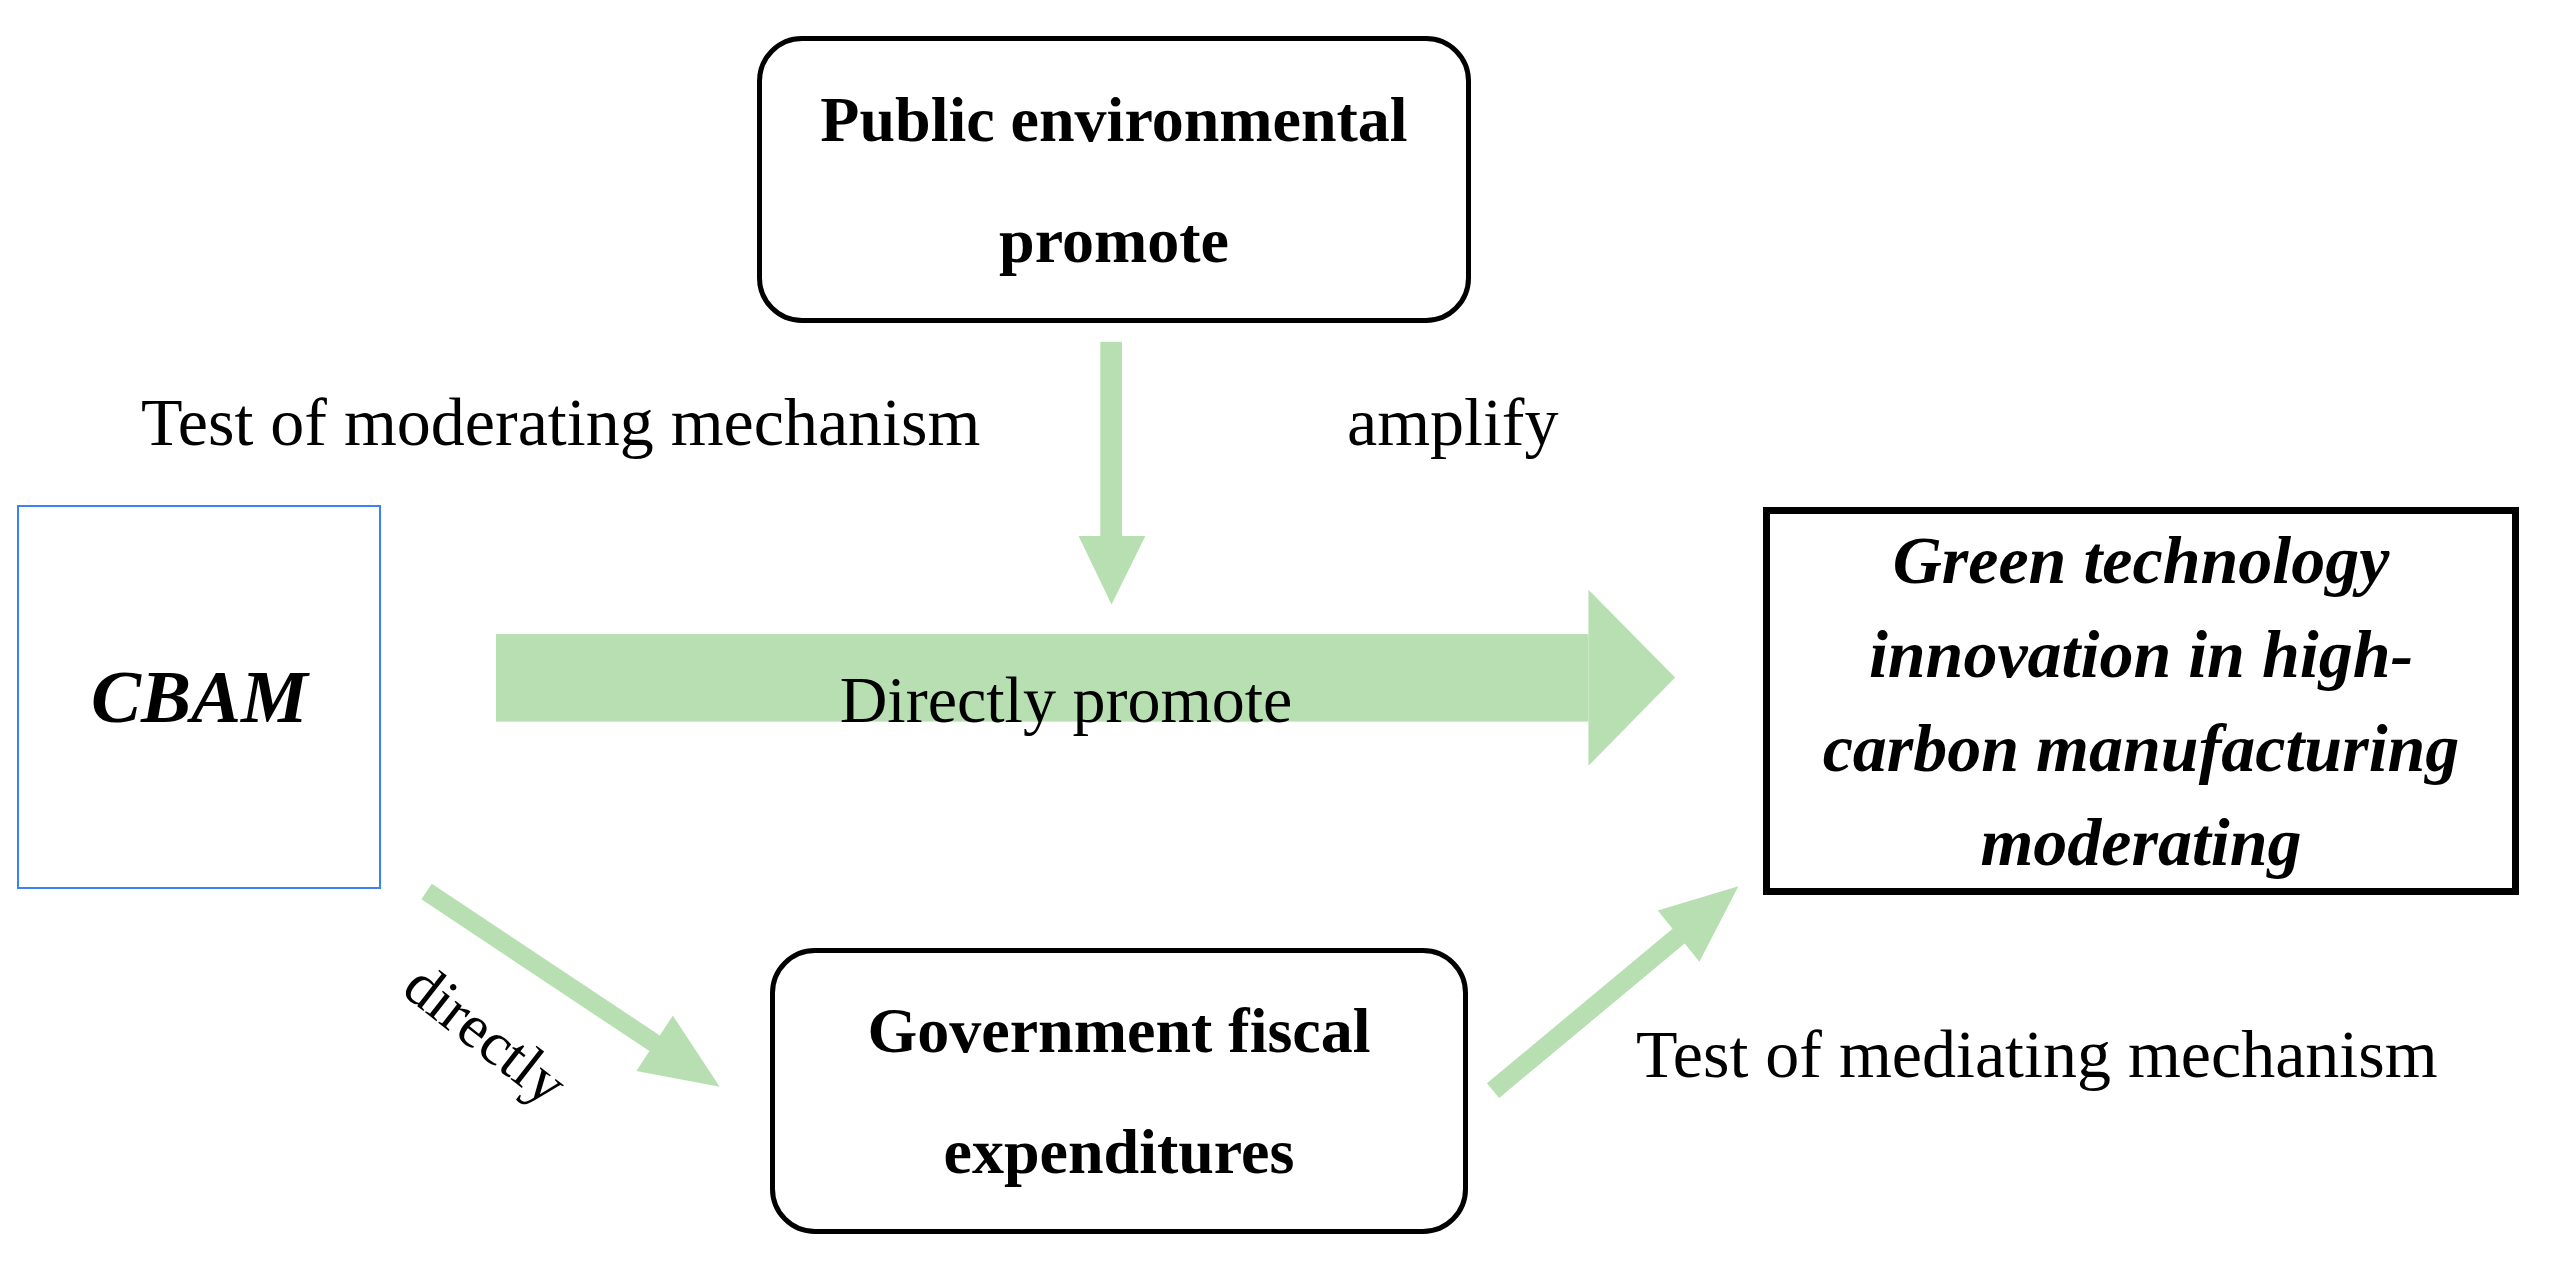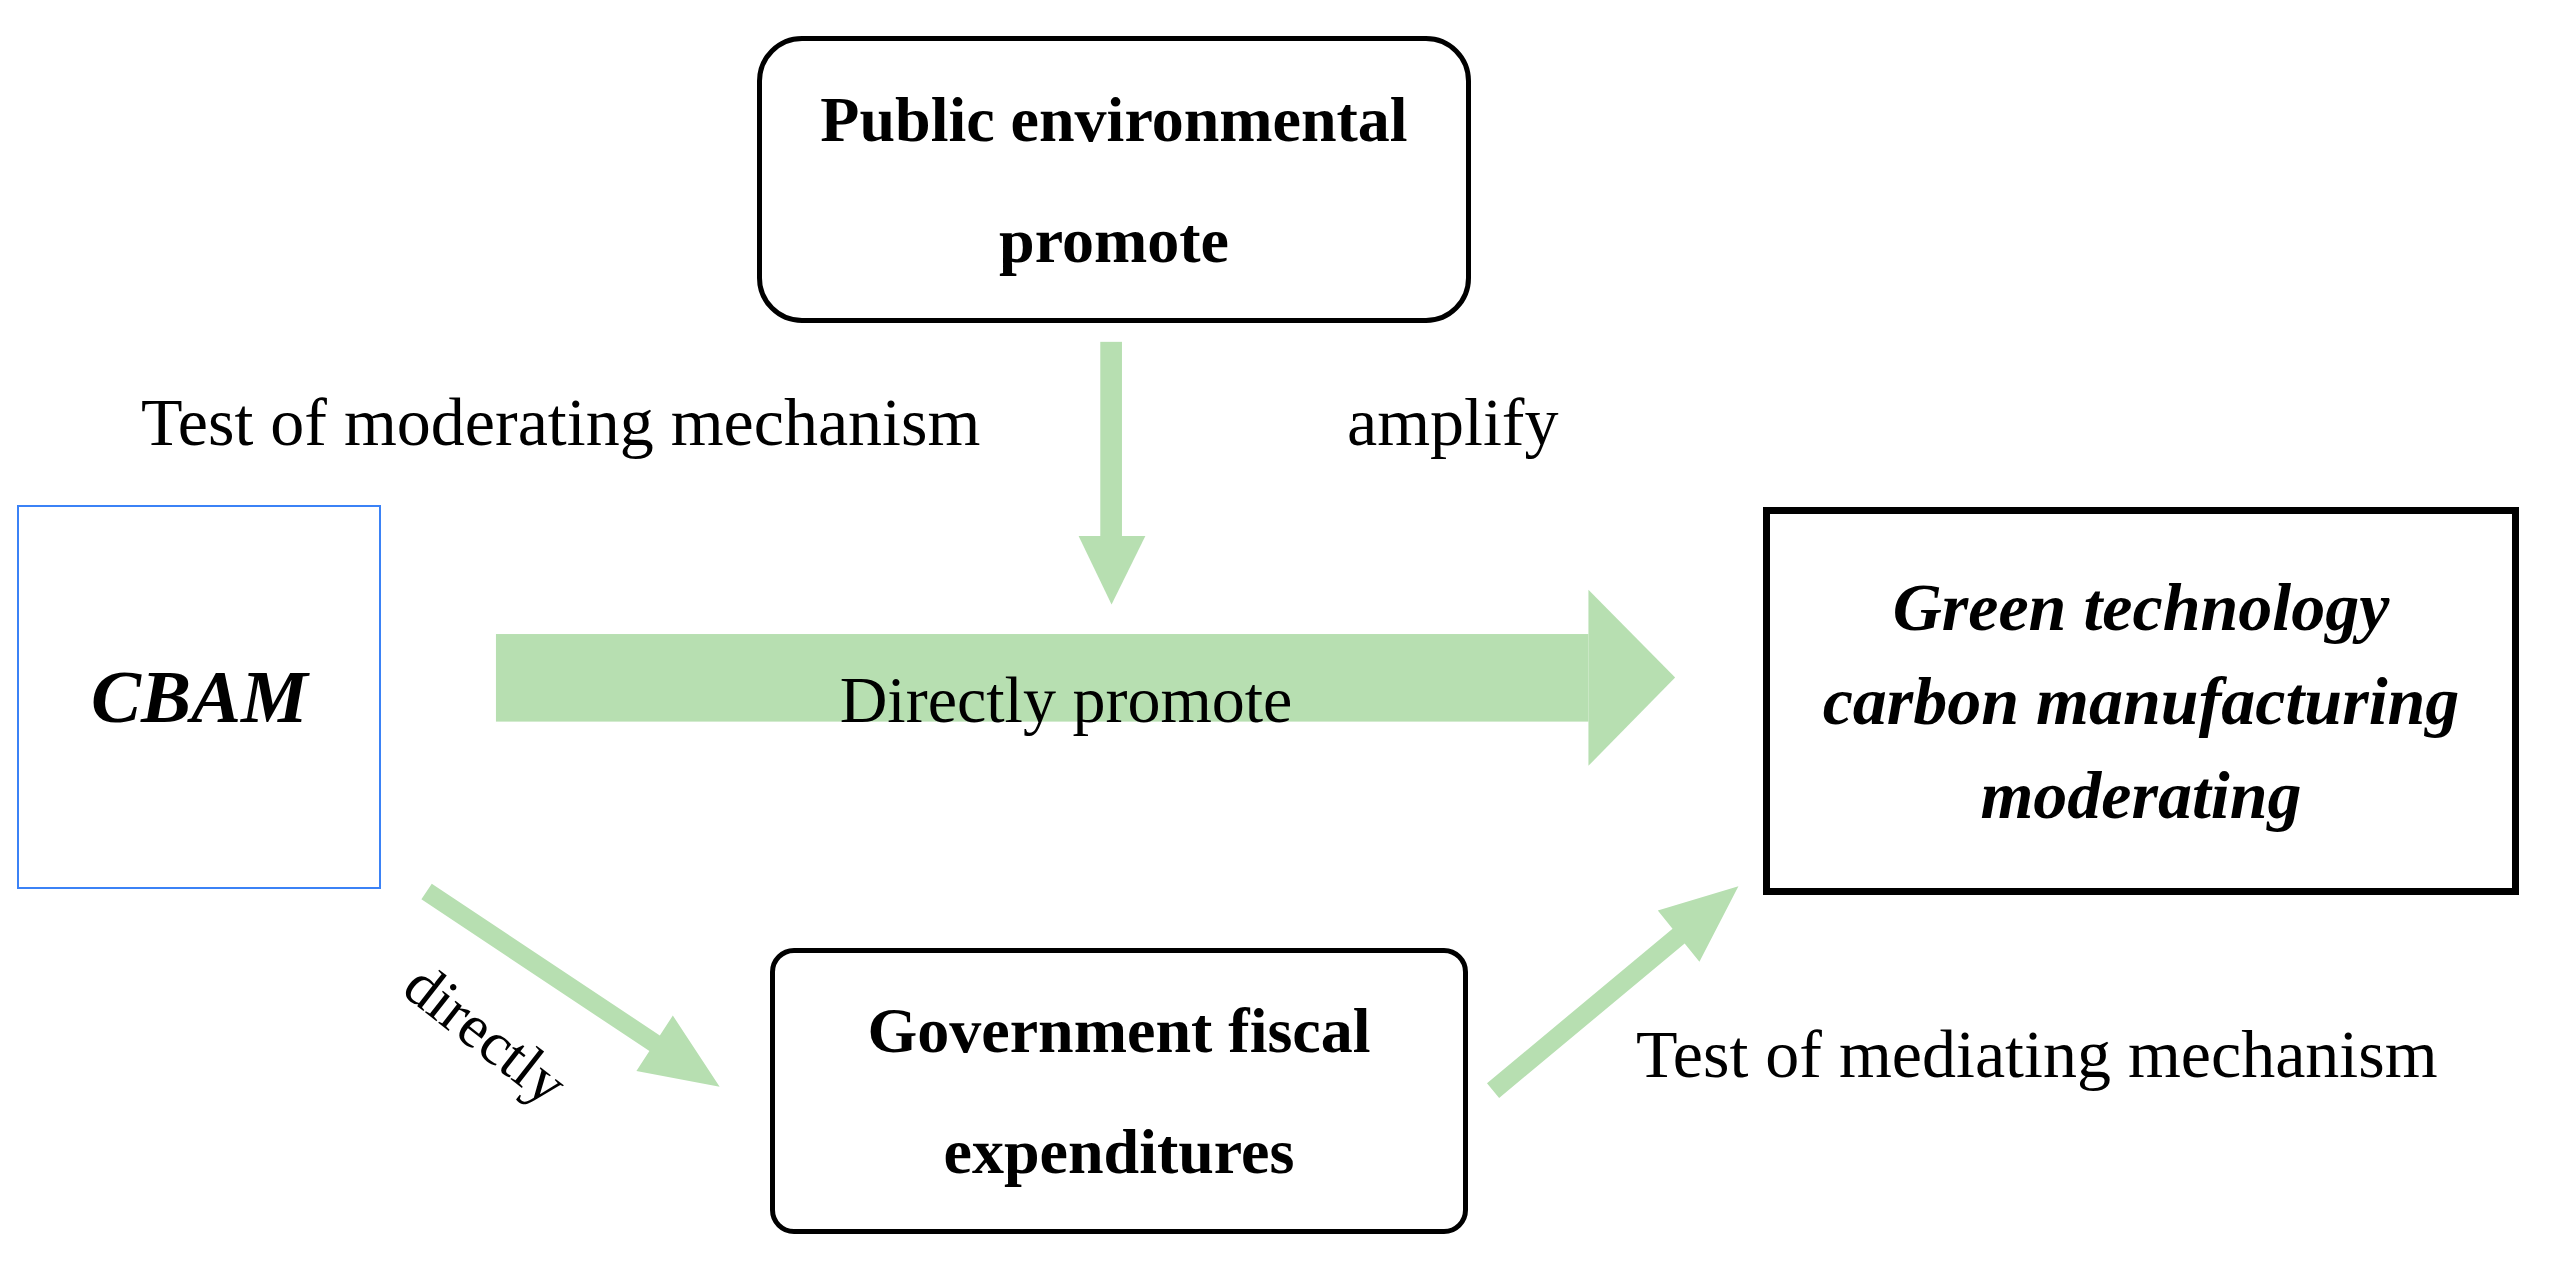--- a/index.html
+++ b/index.html
@@ -41,21 +41,21 @@
     font-weight: 700;
     font-size: 64px;
     line-height: 121px;
   }
   .box-public {
     left: 757px; top: 36px;
     width: 714px; height: 287px; justify-content: center;
   }
   .box-gov {
     left: 770px; top: 948px;
-    width: 698px; height: 286px; border-radius: 24px;
+    width: 698px; height: 286px;
   }
   .box-cbam {
     left: 17.3px; top: 505px;
     width: 364px; height: 384px;
     border: 2px solid #3b82f6;
     font-weight: 700;
     font-style: italic;
     font-size: 75px;
   }
   .box-green {
@@ -113,20 +113,21 @@
     <span class="ln">Public environmental</span>
     <span class="ln">promote</span>
   </div>
 
   <div class="node box-cbam">
     <span class="ln">CBAM</span>
   </div>
 
   <div class="node box-green">
     <span class="ln">Green technology</span>
+    <span class="ln">innovation in high-</span>
     <span class="ln">carbon manufacturing</span>
     <span class="ln">moderating</span>
   </div>
 
   <div class="node rounded-box box-gov">
     <span class="ln">Government fiscal</span>
     <span class="ln">expenditures</span>
   </div>
 
   <div class="float-label lbl-moderating">Test of moderating mechanism</div>

